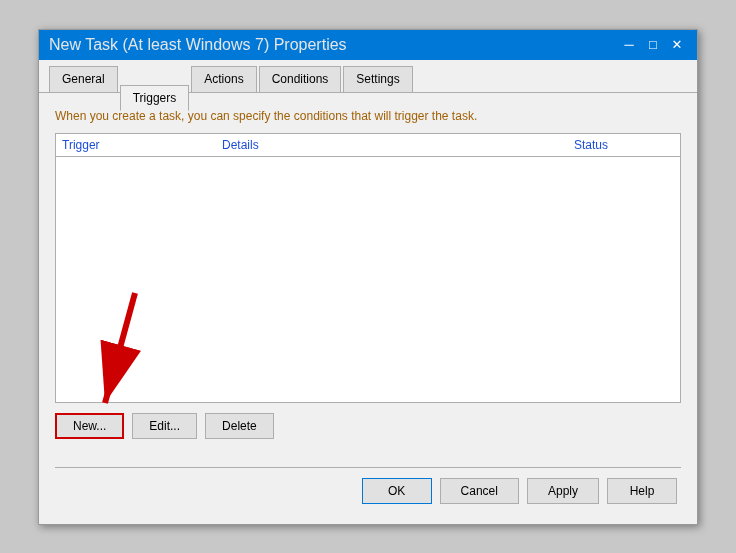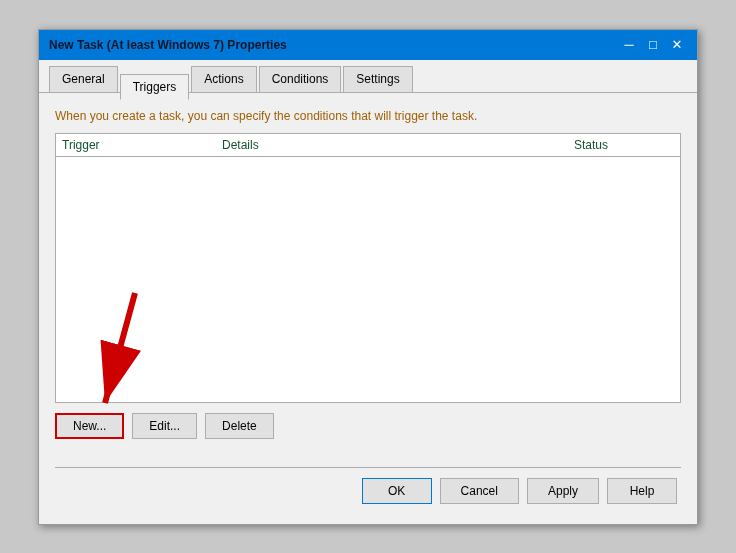--- a/index.html
+++ b/index.html
@@ -22,23 +22,22 @@
     .title-bar {
       background: #0078d7;
       color: white;
       display: flex;
       align-items: center;
       justify-content: space-between;
       padding: 6px 10px;
       font-size: 12px;
     }
     .title-bar-title {
-      font-size: 12px;
-      color: #0f172a;
-      font-weight: bold;
+      font-size: 16px;
+      color: #e5e5e5;
     }
     .title-bar-controls {
       display: flex;
       gap: 4px;
     }
     .title-btn {
       width: 20px;
       height: 18px;
       background: transparent;
       border: none;
@@ -66,21 +65,21 @@
       cursor: pointer;
       font-size: 12px;
       margin-right: 2px;
       position: relative;
       top: 0;
     }
     .tab.active {
       background: #f0f0f0;
       border-bottom: 1px solid #f0f0f0;
       z-index: 2;
-      top: 8px;
+      top: 19px;
     }
 
     .content {
       padding: 16px 16px 12px 16px;
       background: #f0f0f0;
     }
 
     .info-text {
       color: #a16207;
       font-size: 12px;
@@ -96,21 +95,21 @@
     }
 
     .table-header {
       display: flex;
       background: white;
       border-bottom: 1px solid #adadad;
       padding: 4px 6px;
     }
     .table-col {
       font-size: 12px;
-      color: #14532d;
+      color: #1d4ed8;
     }
     .col-trigger { width: 160px; }
     .col-details { flex: 1; }
     .col-status { width: 100px; }
 
     .table-body {
       height: 230px;
       background: white;
     }
 

